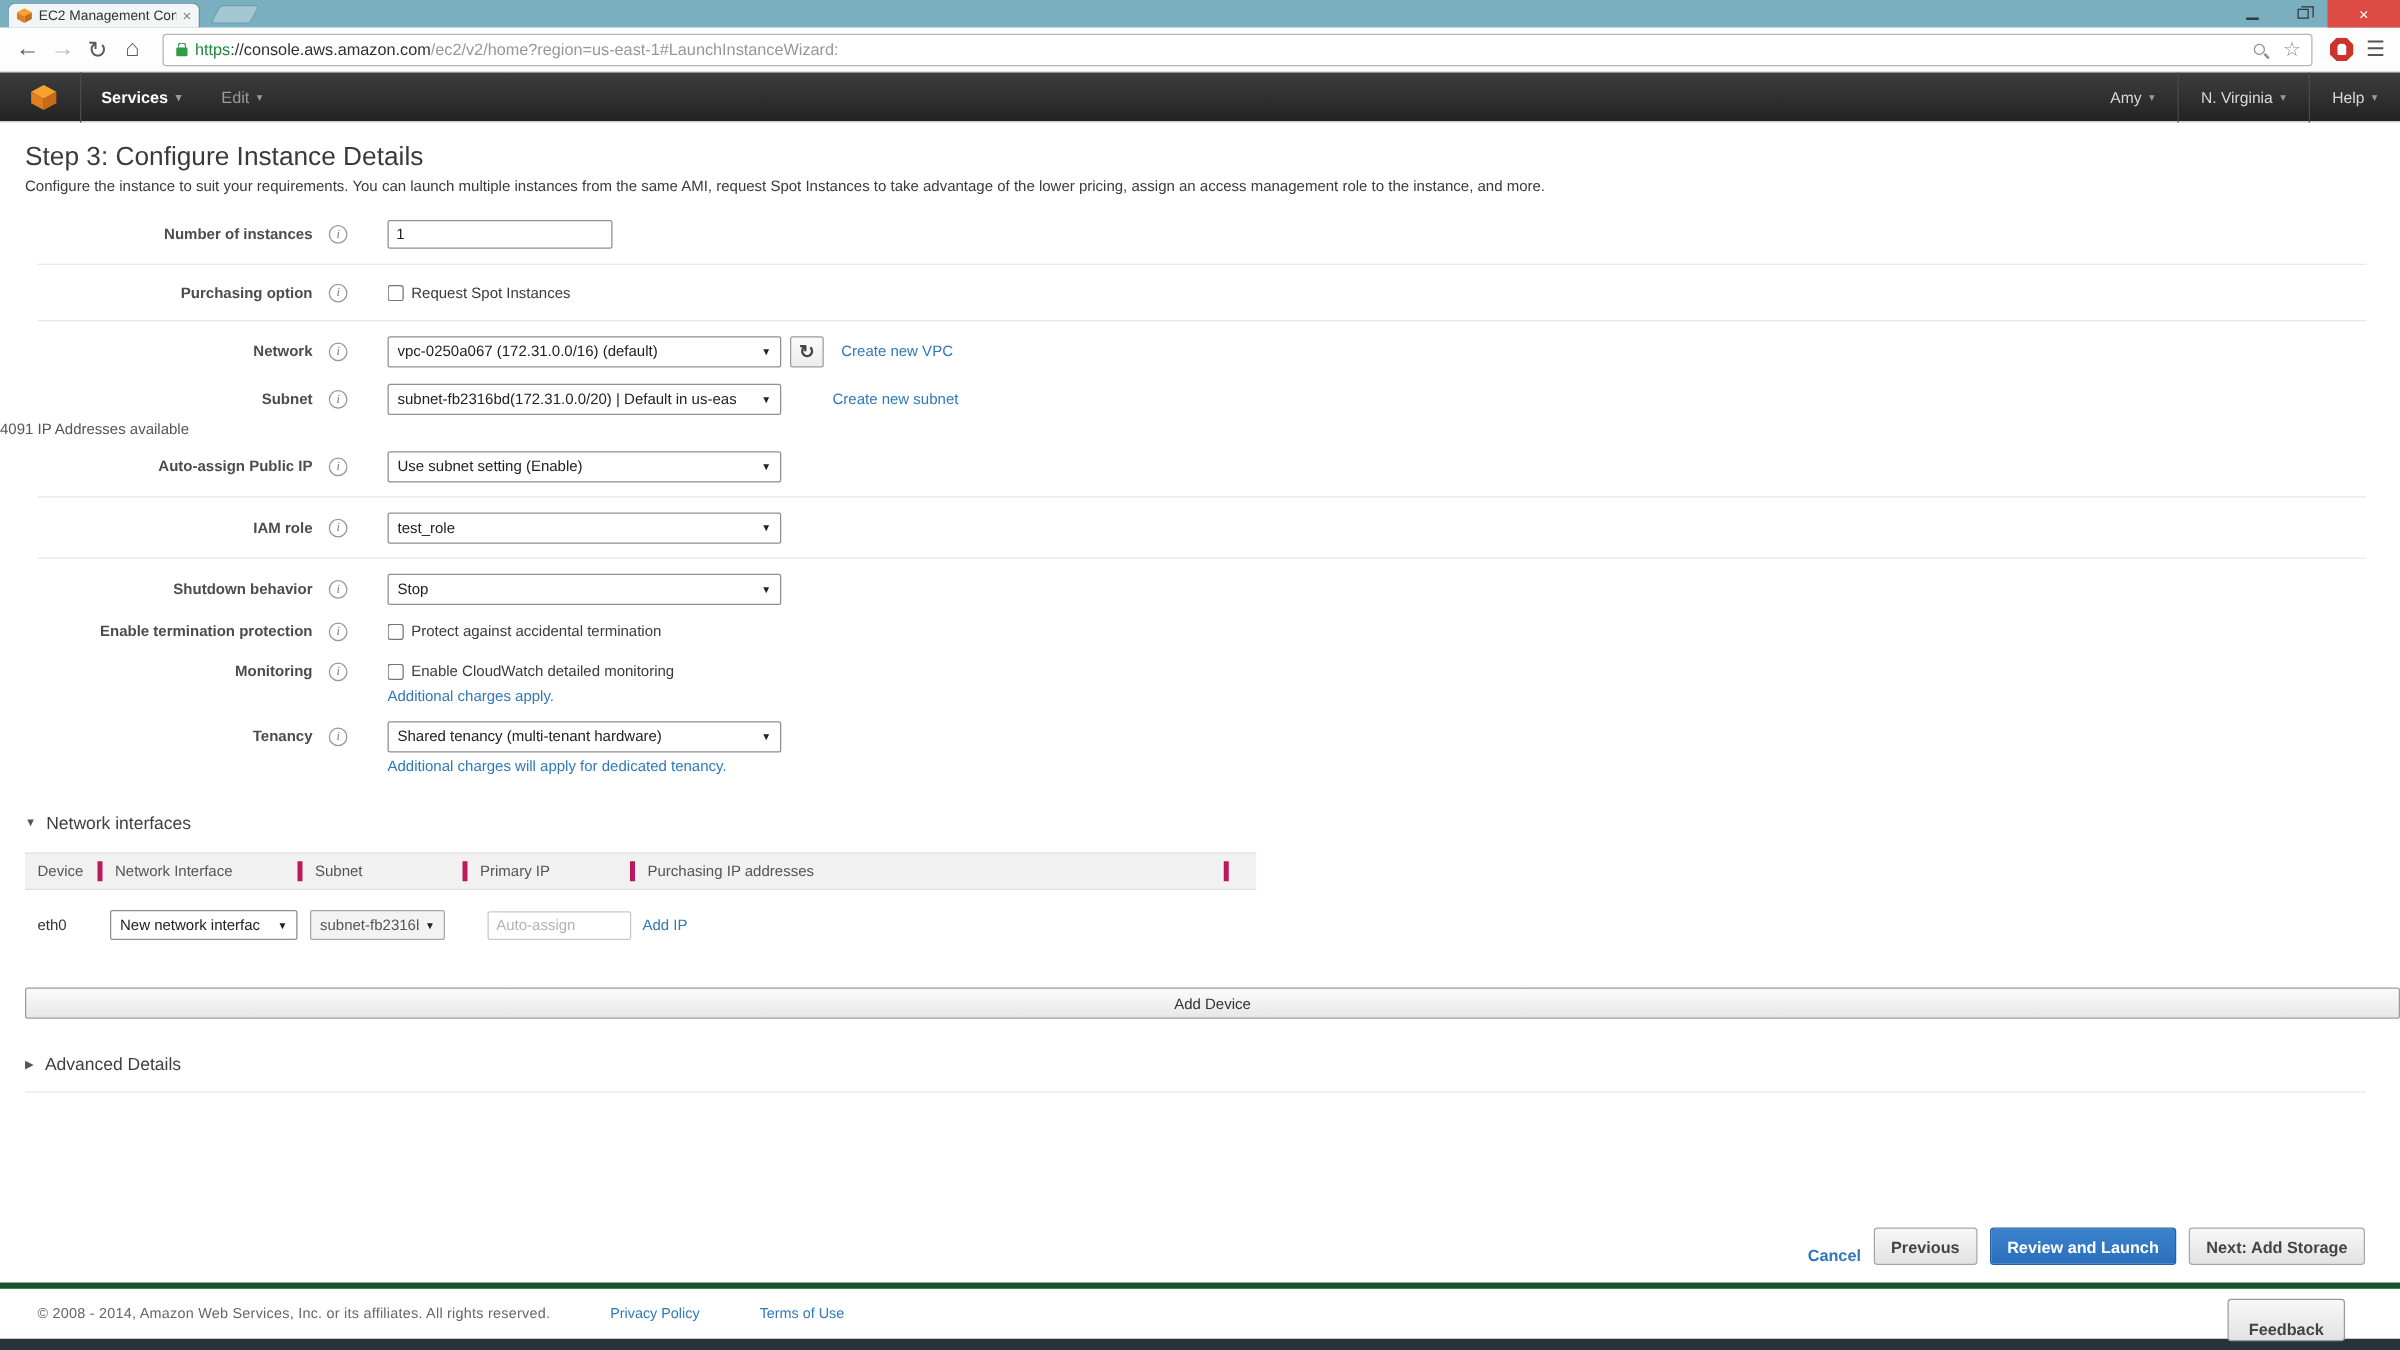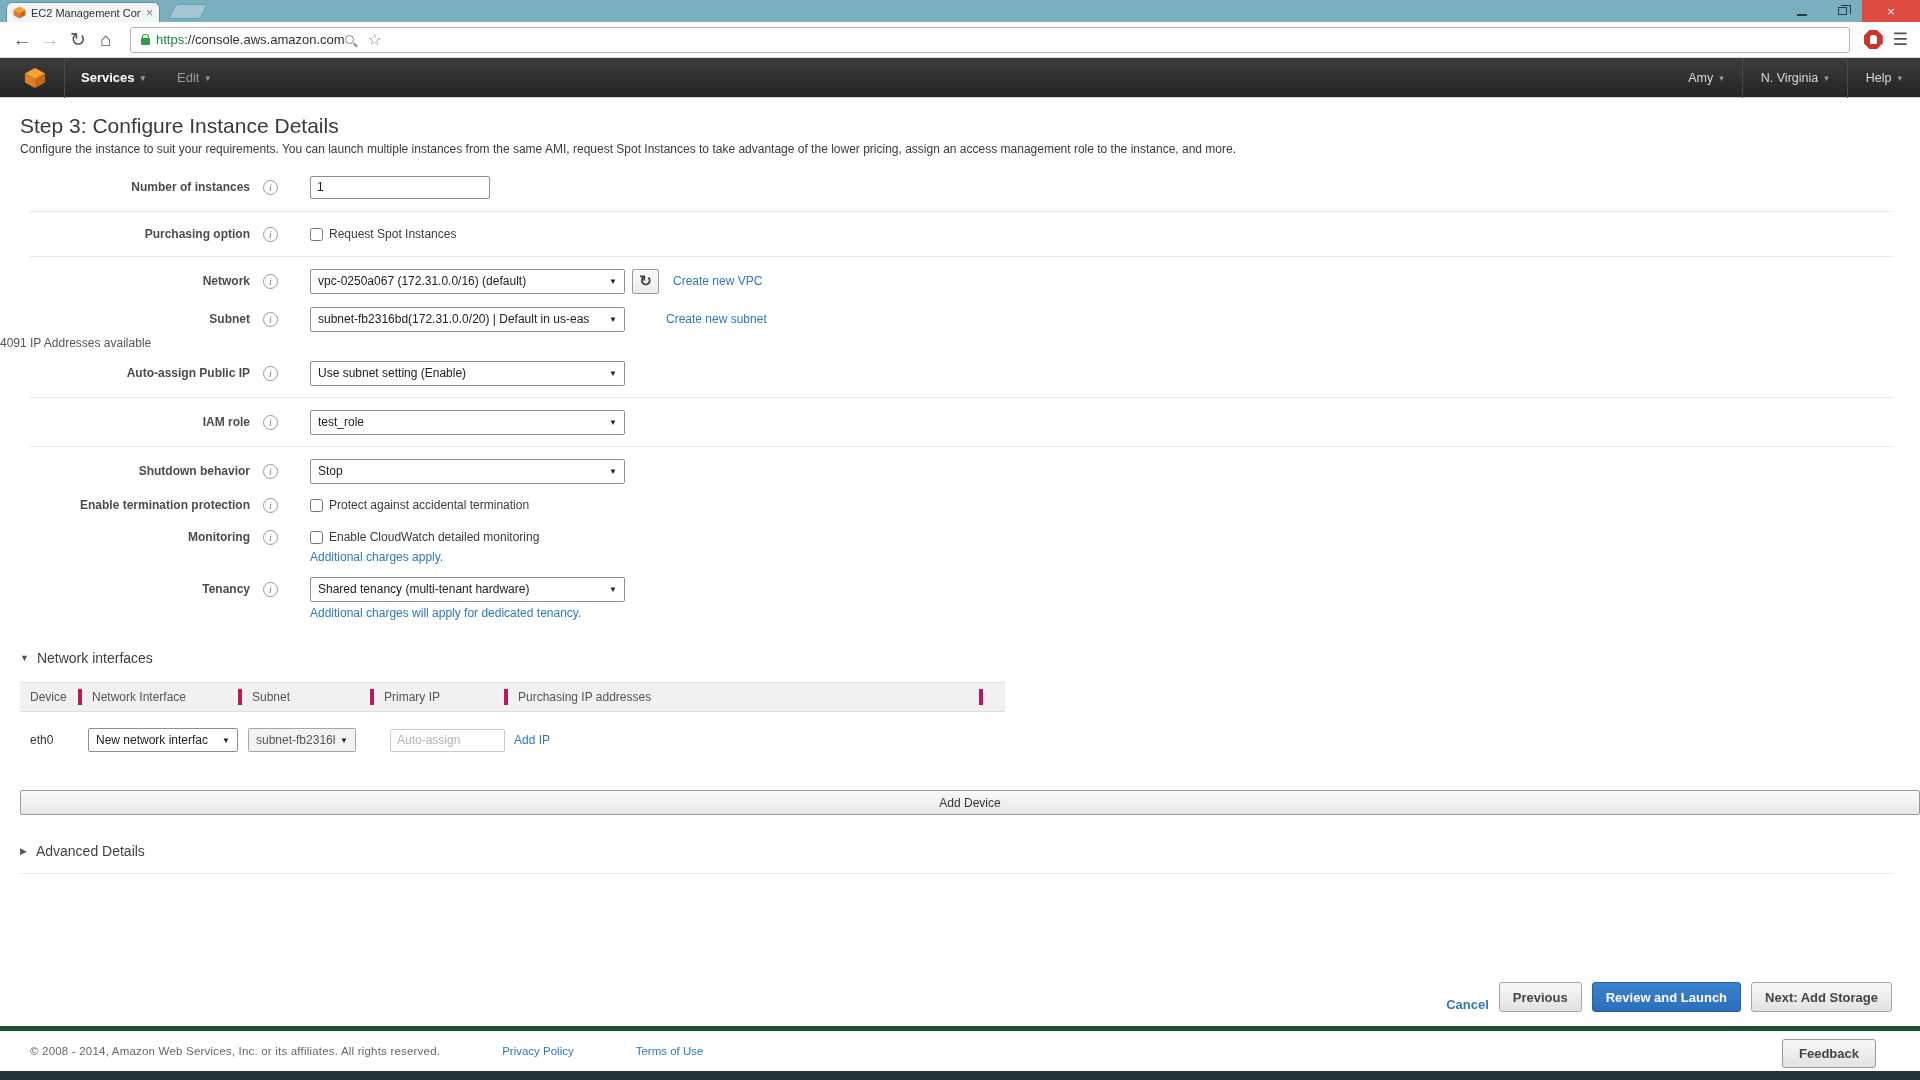--- a/index.html
+++ b/index.html
@@ -112,22 +112,22 @@
   
   .actions { margin-top:auto; display:flex; align-items:flex-end; justify-content:flex-end; gap:10px; padding:0 28px 14px 0; }
   .cancel { font-size:13px; font-weight:bold; }
   .btn { height:30px; padding:0 13px; font-size:13px; font-weight:bold; color:#444;
          background:linear-gradient(#f8f8f8,#e2e2e2); border:1px solid #a6a6a6; border-radius:3px; font-family:inherit; }
   .btn.primary { color:#fff; background:linear-gradient(#3b82cc,#2a6fbd); border-color:#28609f; }
 
   .page-footer { flex:none; height:45px; border-top:5px solid #14532d; position:relative;
                  display:flex; align-items:center; padding-left:30px; font-size:11.5px; color:#666; }
   .page-footer .copy { letter-spacing:.2px; }
-  .page-footer .flink { margin-left:62px; font-size:11.5px;text-align:right; }
-  .feedback { position:absolute; right:44px; top:8px; height:29px; padding:6px 16px; font-size:13px; font-weight:bold; color:#444;
+  .page-footer .flink { margin-left:48px; font-size:11.5px;text-align:right; }
+  .feedback { position:absolute; right:44px; top:8px; height:29px; padding:16px 16px; font-size:13px; font-weight:bold; color:#444;
               background:linear-gradient(#f8f8f8,#e2e2e2); border:1px solid #999; border-radius:3px; font-family:inherit; }
   .bottombar { flex:none; height:9px; background:#27333a; }
 </style>
 </head>
 <body>
 
 <div class="tabbar">
   <div class="tab">
     <svg width="13" height="13" viewBox="0 0 24 24">
       <polygon points="12,1 23,7 12,13 1,7" fill="#f9a130"></polygon>
@@ -151,20 +151,21 @@
 
 <div class="toolbar">
   <span class="navgl">←</span>
   <span class="navgl disabled">→</span>
   <span class="navgl">↻</span>
   <span class="navgl">⌂</span>
   <div class="urlbar">
     <span class="lock"></span>
     <span class="url-https">https</span>
     <span class="url-host">://console.aws.amazon.com</span>
+    <span class="url-path">/ec2/v2/home?region=us-east-1#LaunchInstanceWizard:</span>
     <span class="mag"></span>
     <span class="star">☆</span>
   </div>
   <div class="octagon">
       <div class="palm"></div>
     </div>
   <span class="menu">☰</span>
 </div>
 
 <div class="awsnav">

